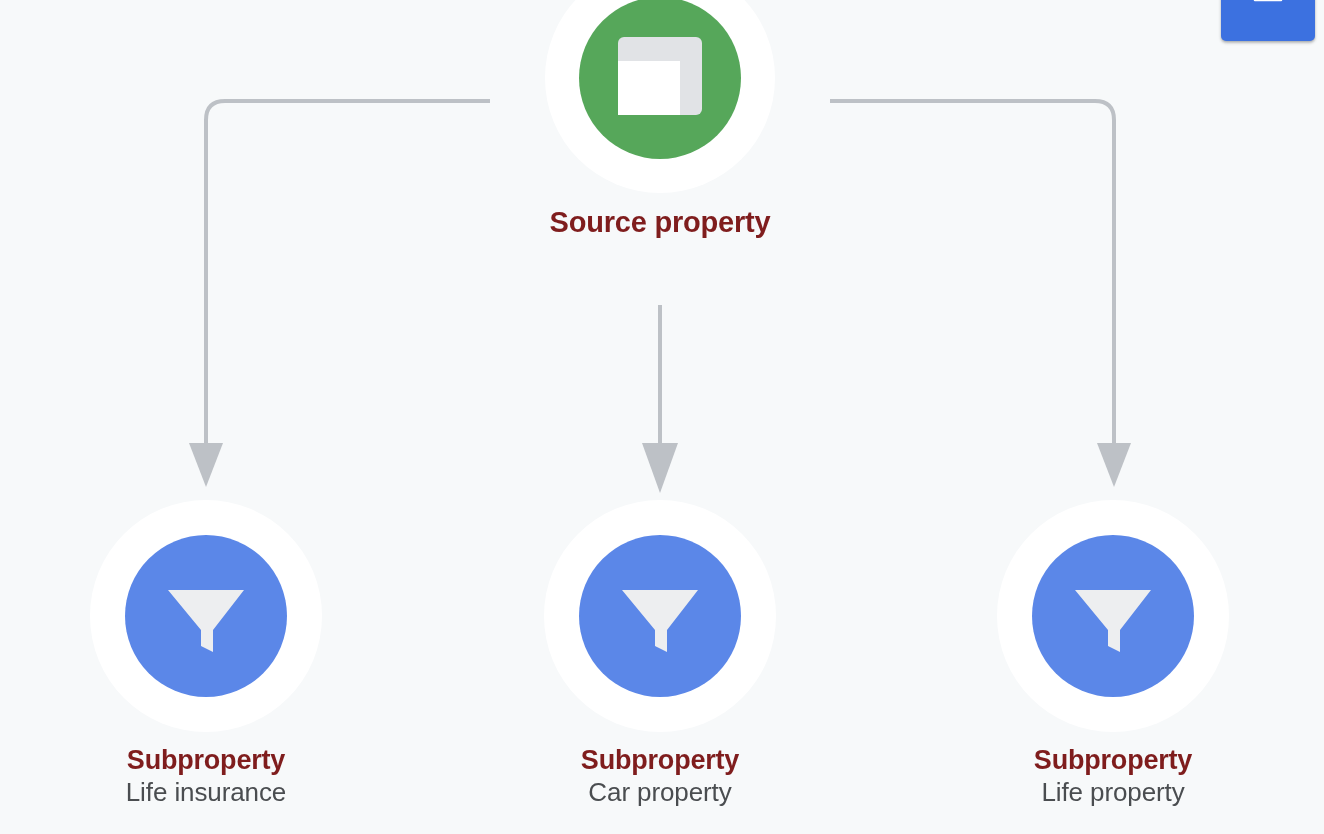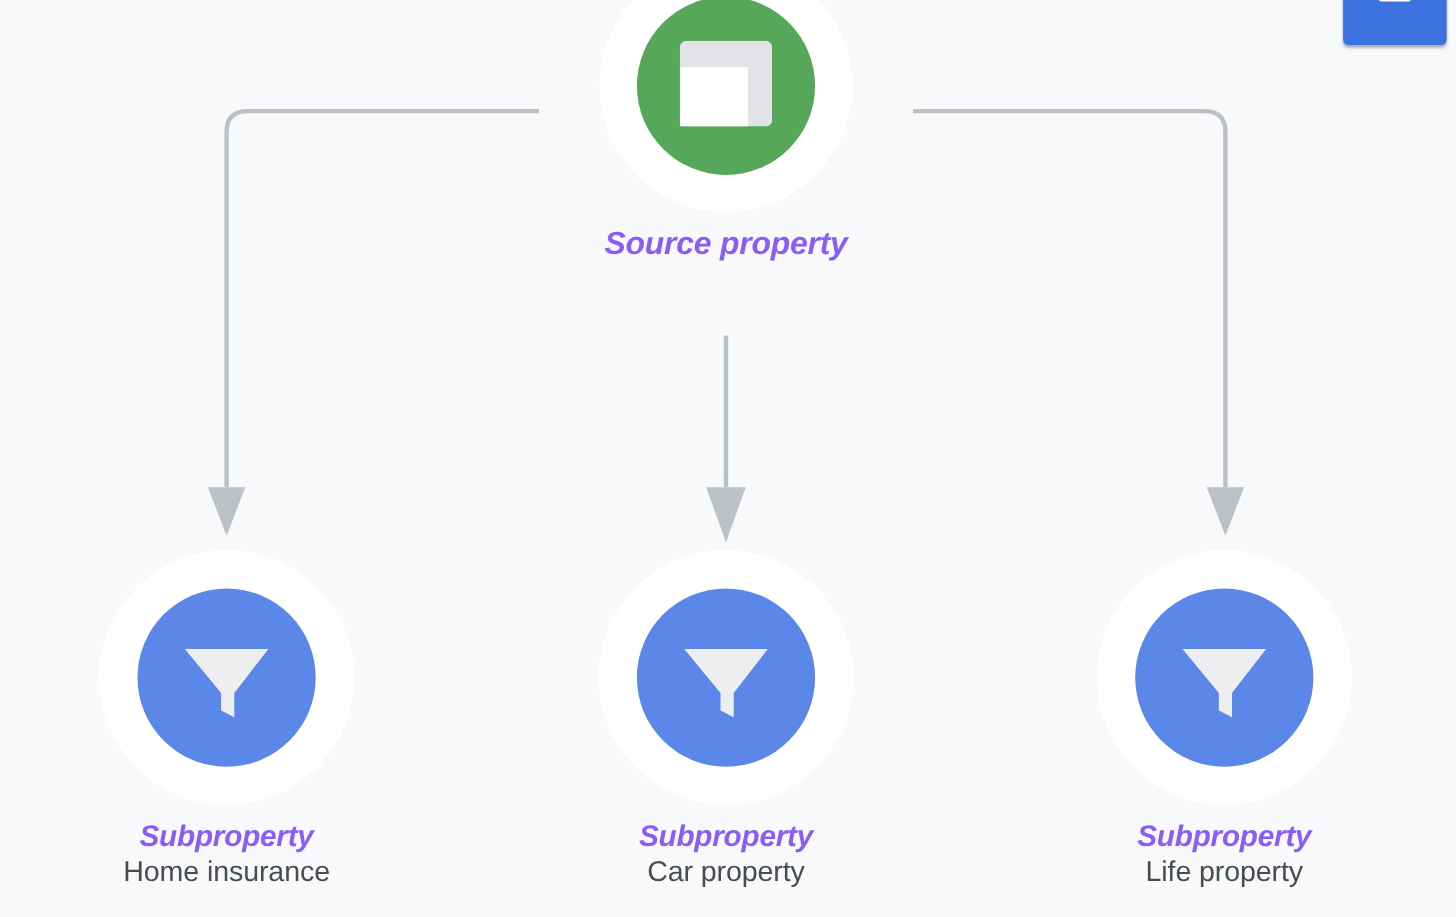--- a/index.html
+++ b/index.html
@@ -73,22 +73,21 @@
     text-align: center;
     line-height: 1.08;
     margin-top: 14px;
     color: #3c4043;
   }
   .caption-title {
     display: block;
     font-size: 27px;
     font-weight: 700;
     letter-spacing: -0.2px;
-    color: #8b5cf6;
-    font-style: italic;
+    color: #7f1d1d;
   }
   .caption-sub {
     display: block;
     font-size: 26px;
     font-weight: 400;
     letter-spacing: -0.1px;
     color: #4a4d50;
     margin-top: 3px;
   }
   #source-node .caption-title {
@@ -181,21 +180,21 @@
       <div class="filter-disc">
         <span>
           <svg width="92" height="92" viewBox="0 0 92 92" aria-hidden="true">
             <path d="M 8 22 L 84 22 L 53 62 L 53 84 L 41 78 L 41 62 Z" fill="#edeef0"></path>
           </svg>
         </span>
       </div>
     </div>
     <div class="node-caption">
       <span class="caption-title">Subproperty</span>
-      <span class="caption-sub">Home insurance</span>
+      <span class="caption-sub">Life insurance</span>
     </div>
   </div>
 
   <div class="node sub-node" id="sub-node-1">
     <div class="halo">
       <div class="filter-disc">
         <span>
           <svg width="92" height="92" viewBox="0 0 92 92" aria-hidden="true">
             <path d="M 8 22 L 84 22 L 53 62 L 53 84 L 41 78 L 41 62 Z" fill="#edeef0"></path>
           </svg>

